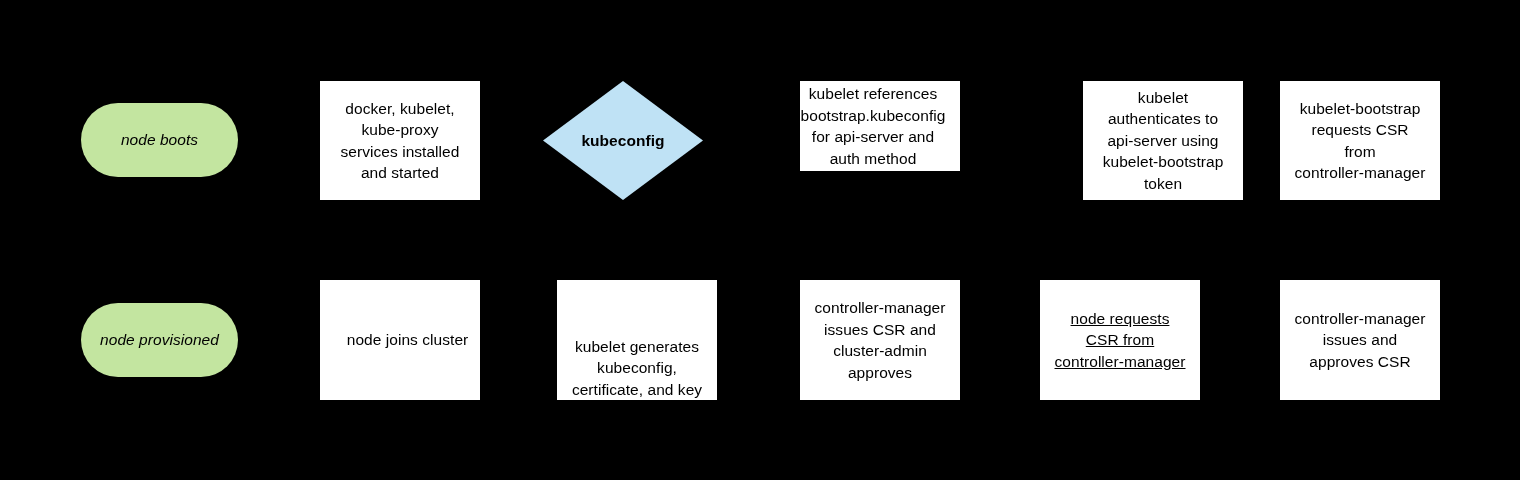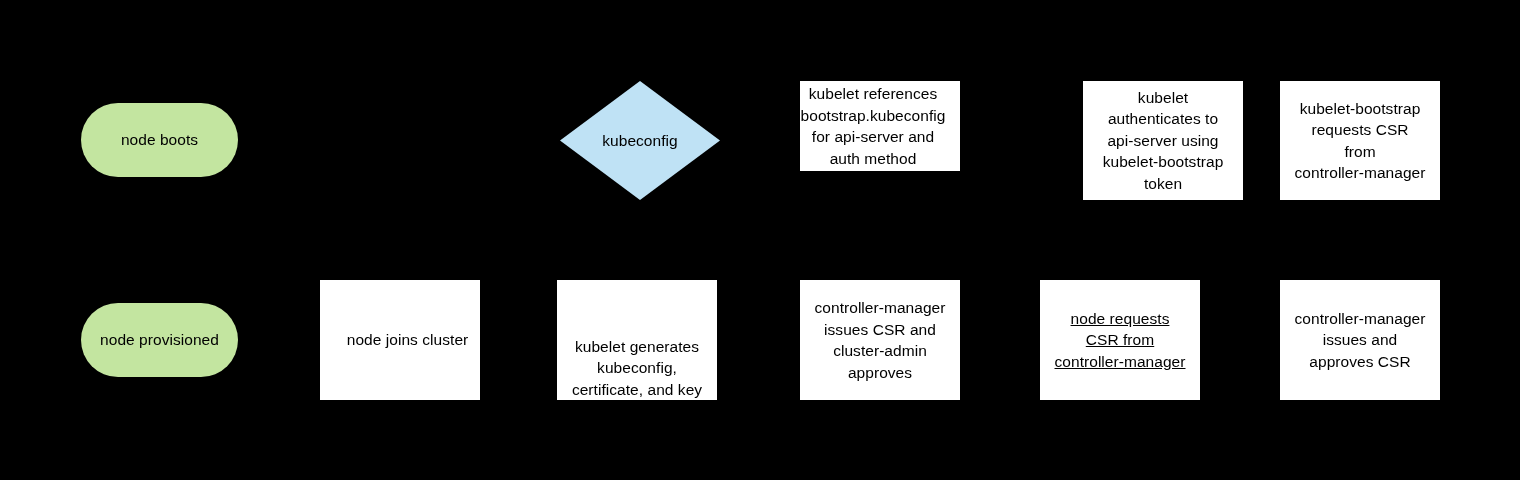--- a/index.html
+++ b/index.html
@@ -35,20 +35,21 @@
   }
   .node .node-label {
     display: block;
     width: 100%;
     white-space: pre-line;
   }
   
   .shape-terminator {
     background: #c3e5a0;
     border-radius: 38px;
+    font-style: italic;
   }
   
   .shape-process {
     background: #ffffff;
   }
   
   .shape-decision {
     background: transparent;
   }
   .shape-decision .diamond-svg {
@@ -71,22 +72,28 @@
 </style>
 </head>
 <body>
 
 <div id="diagram-canvas">
 
   <div class="node shape-terminator" style="left:81px; top:103px; width:157px; height:74px;">
     <span class="node-label">node boots</span>
   </div>
 
+  <div class="node shape-process" style="left:320px; top:81px; width:160px; height:119px;">
+    <span class="node-label">docker, kubelet,
+kube-proxy
+services installed
+and started</span>
+  </div>
 
-  <div class="node shape-decision" style="left:560px; top:81px; width:160px; height:119px;">
+  <div class="node shape-decision" style="left:543px; top:81px; width:160px; height:119px;font-weight:bold;">
     <svg class="diamond-svg" viewBox="0 0 160 119" preserveAspectRatio="none">
       <polygon points="80,0 160,59.5 80,119 0,59.5" fill="#bfe2f5"></polygon>
     </svg>
     <span class="node-label">kubeconfig</span>
   </div>
 
   <div class="node shape-process" style="left:800px; top:81px; width:160px; height:90px;">
     <span class="node-label overflow-label">kubelet references
 bootstrap.kubeconfig
 for api-server and

